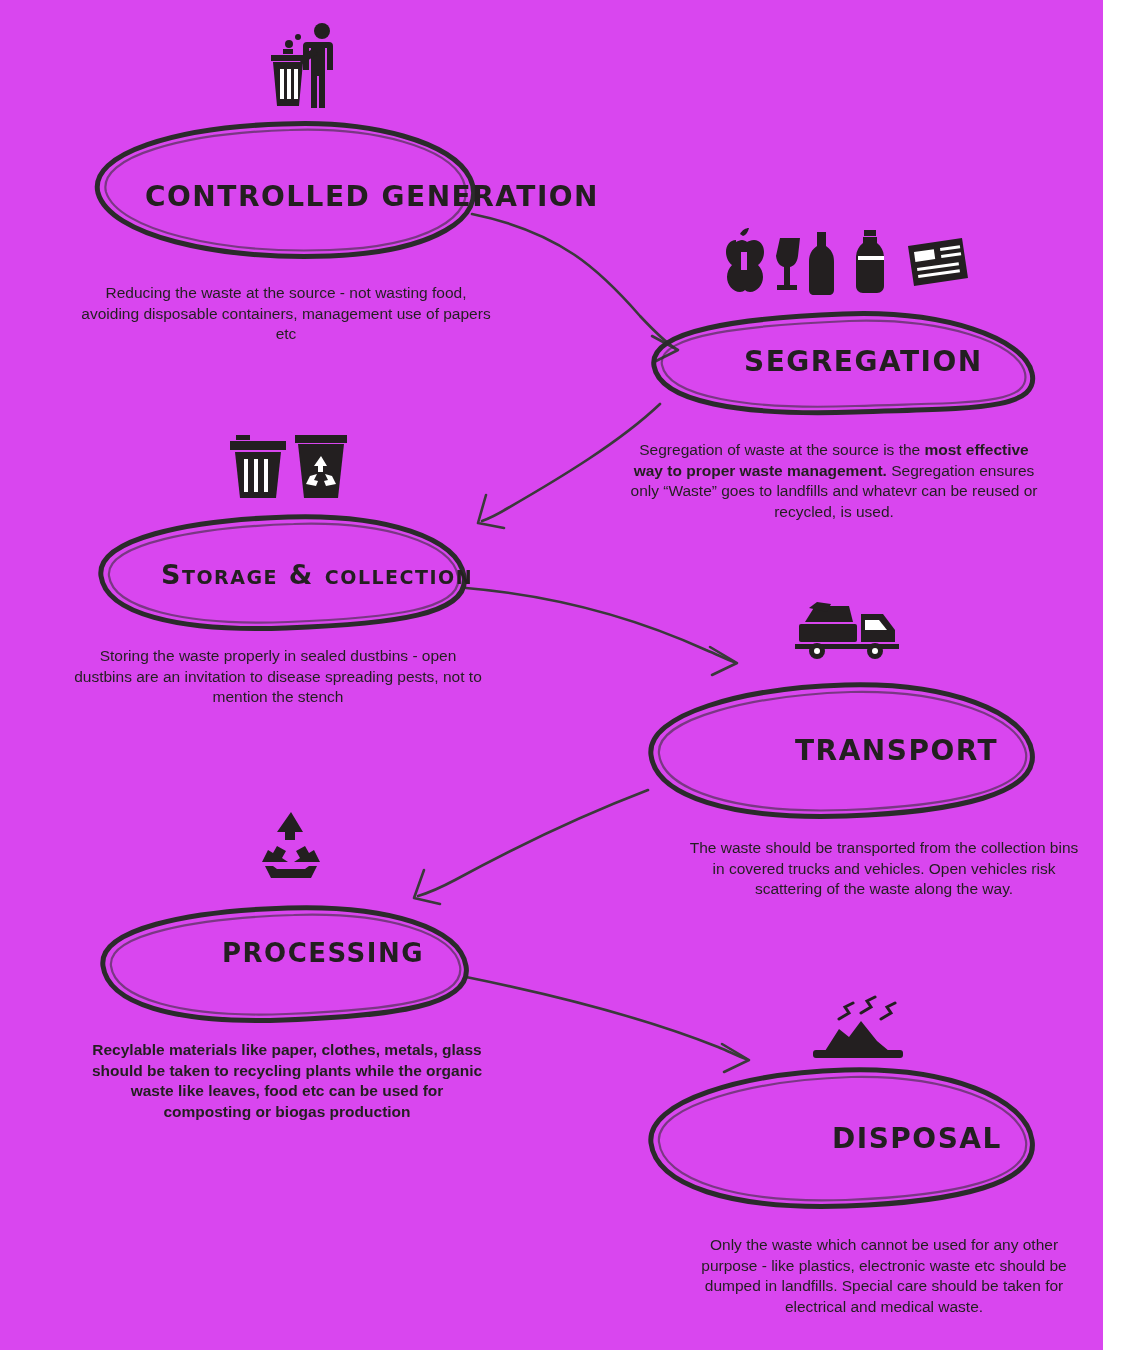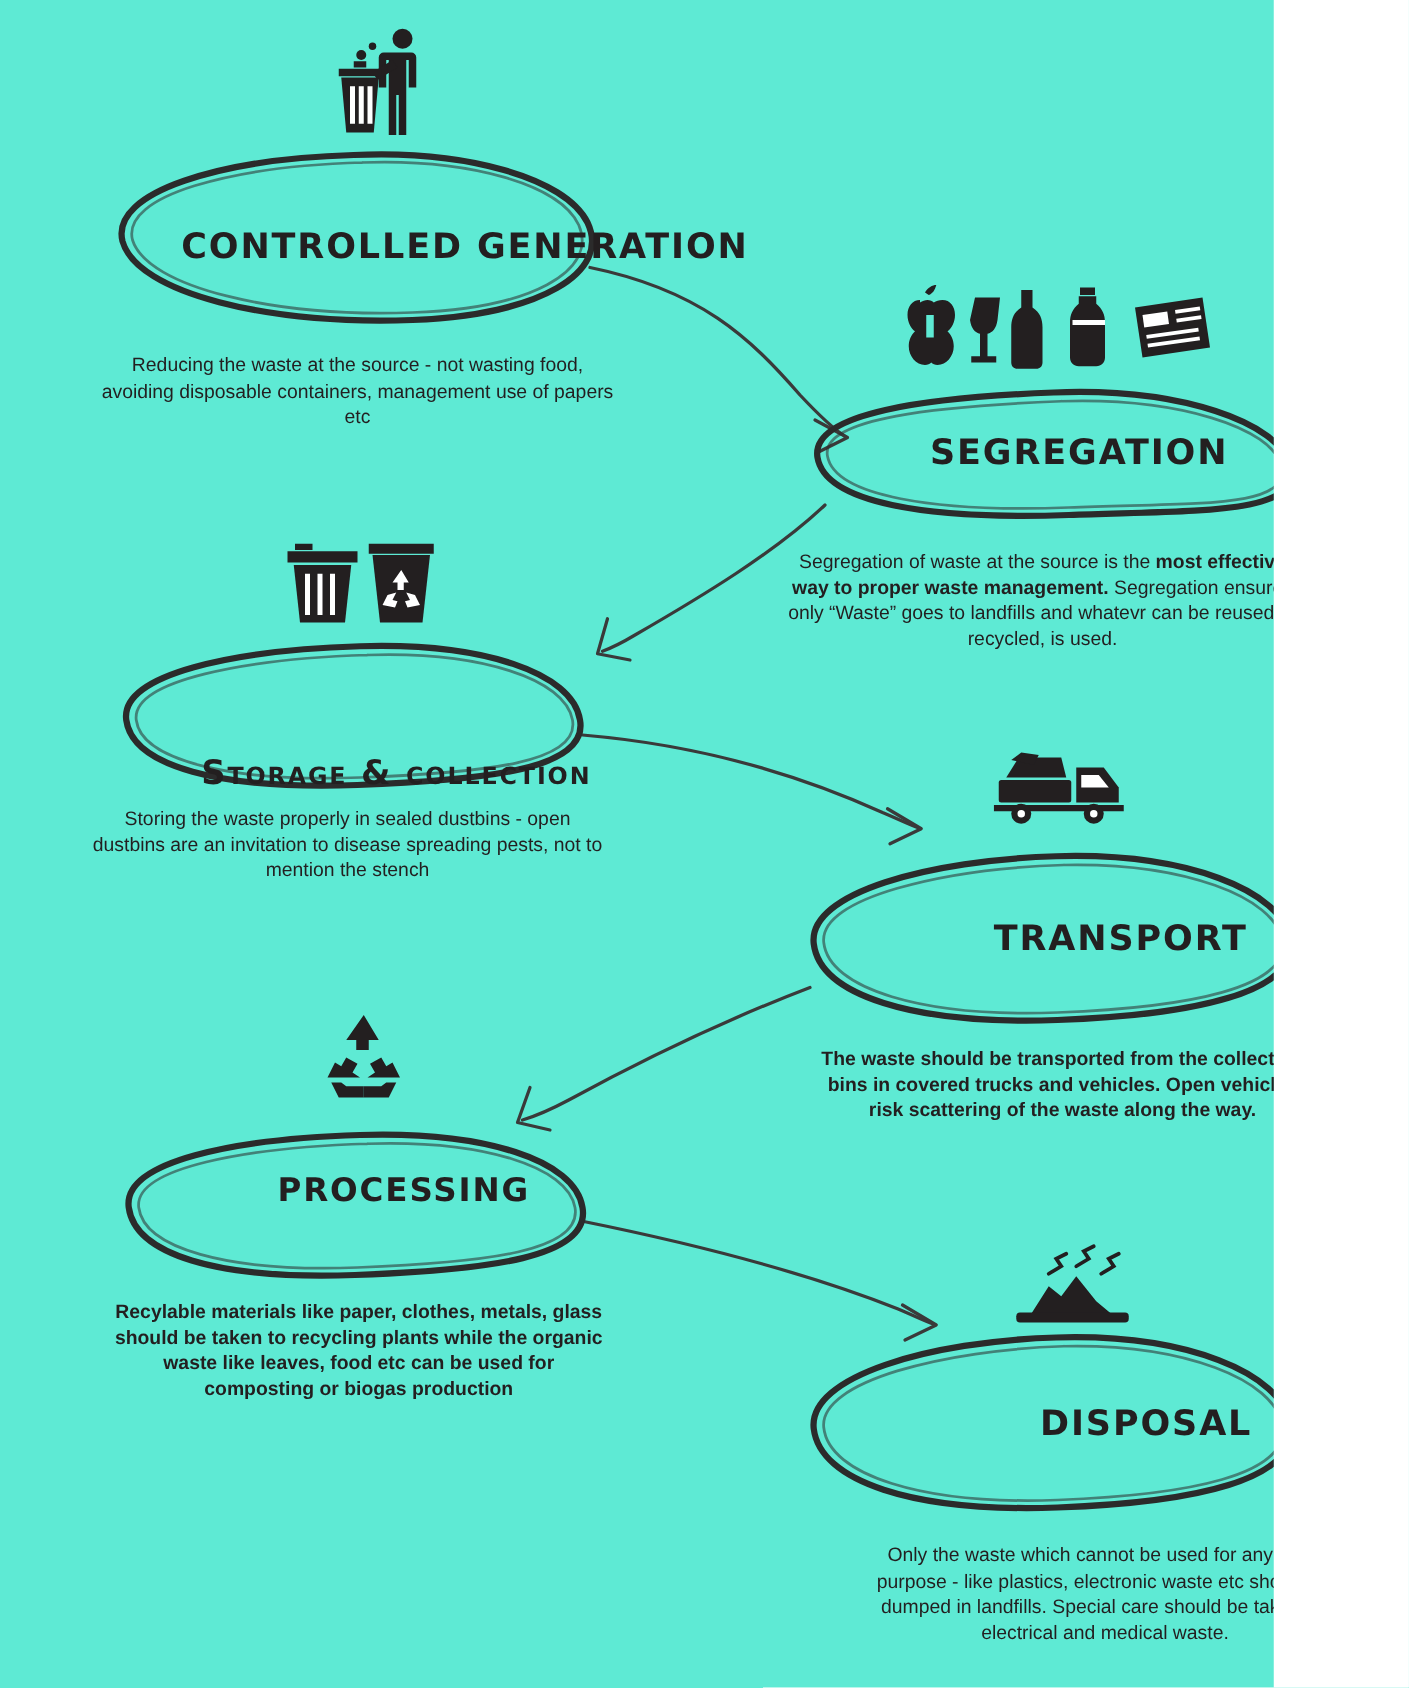--- a/index.html
+++ b/index.html
@@ -6,44 +6,43 @@
     margin: 0;
     padding: 0;
     background: #ffffff;
   }
   body {
     font-family: "Liberation Sans", sans-serif;
     color: #231f20;
   }
   #canvas {
     position: relative;
-    width: 1019px;
+    width: 1103px;
     height: 1350px;
     overflow: hidden;
-    background: #5eead4;
+    background: #d946ef;
   }
   .layer {
     position: absolute;
     left: 0;
     top: 0;
     width: 1127px;
     height: 1350px;
   }
   .node-label {
     position: absolute;
     font-family: "DejaVu Sans", sans-serif;
     font-weight: 700;
     letter-spacing: 1.5px;
     color: #231f20;
     white-space: nowrap;
     text-transform: uppercase;
   }
   .node-label.small-caps-style {
     text-transform: none;
-    margin-top: 44px;
   }
   .caption {
     position: absolute;
     font-family: "Liberation Sans", sans-serif;
     font-size: 15.5px;
     line-height: 1.33;
     text-align: center;
     color: #231f20;
   }
   .caption b {
@@ -232,19 +231,19 @@
   <div class="node-label" style="left:804px; top:1122px; font-size:28px;margin-left:28px;">Disposal</div>
 
   <div class="caption" style="left:80px; top:283px; width:412px;">Reducing the waste at the source - not wasting food, avoiding disposable containers, management use of papers etc</div>
 
   <div class="caption" style="left:630px; top:440px; width:408px;">
     <span>Segregation of waste at the source is the </span><b>most effective way to proper waste management.</b><span> Segregation ensures only “Waste” goes to landfills and whatevr can be reused or recycled, is used.</span>
   </div>
 
   <div class="caption" style="left:72px; top:646px; width:412px;">Storing the waste properly in sealed dustbins - open dustbins are an invitation to disease spreading pests, not to mention the stench</div>
 
-  <div class="caption" style="left:650px; top:838px; width:400px;font-weight:bold;">The waste should be transported from the collection bins in covered trucks and vehicles. Open vehicles risk scattering of the waste along the way.</div>
+  <div class="caption" style="left:684px; top:838px; width:400px;">The waste should be transported from the collection bins in covered trucks and vehicles. Open vehicles risk scattering of the waste along the way.</div>
 
   <div class="caption" style="left:85px; top:1040px; width:404px;font-weight:bold;">Recylable materials like paper, clothes, metals, glass should be taken to recycling plants while the organic waste like leaves, food etc can be used for composting or biogas production</div>
 
   <div class="caption" style="left:684px; top:1235px; width:400px;text-align:center;">Only the waste which cannot be used for any other purpose - like plastics, electronic waste etc should be dumped in landfills. Special care should be taken for electrical and medical waste.</div>
 
 </div>
 
 </body></html>

